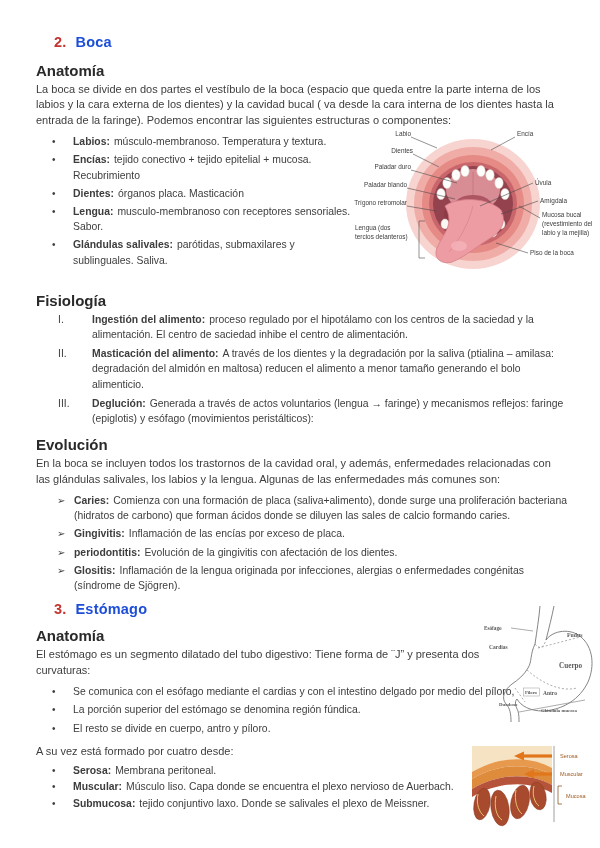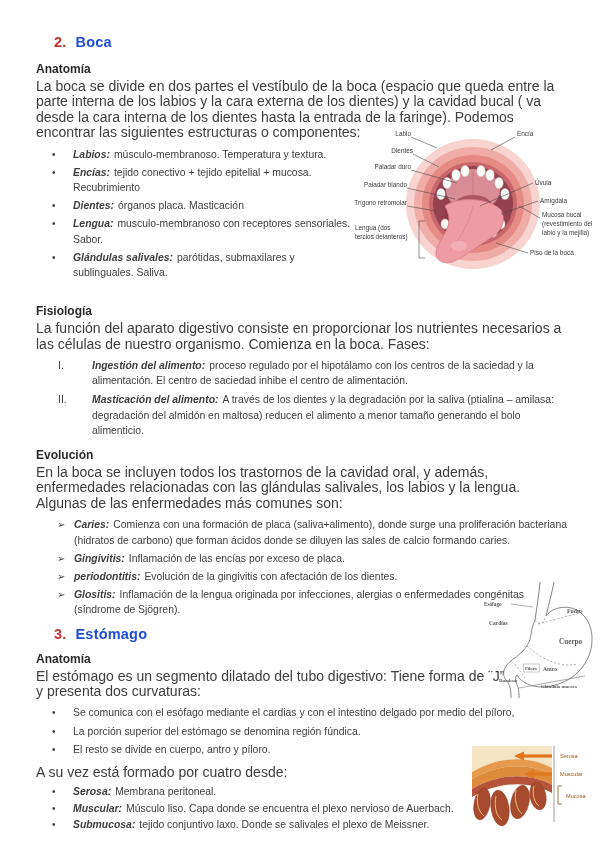--- a/index.html
+++ b/index.html
@@ -4,41 +4,41 @@
 <style>
   html,body{margin:0;padding:0;background:#e9e9e9;}
   .page{position:relative;width:600px;height:848px;background:#ffffff;margin:0 auto;
         font-family:"Liberation Sans",sans-serif;color:#3d3d3d;overflow:hidden;}
   .content{padding:34px 33px 0 36px;}
   h1.sec{display:flex;gap:9px;align-items:baseline;font-size:14.5px;font-weight:bold;
          margin:0 0 12px;padding-left:18px;letter-spacing:.2px;}
   h1.sec .num{color:#c23530;}
   h1.sec .ttl{color:#1d4ed8;}
   h1.sec.second{margin-top:5px;margin-bottom:10px;}
-  h3.sub{font-size:12px;color:#2a2a2a;margin:0 0 3px;font-weight:bold;}
+  h3.sub{font-size:15px;color:#2a2a2a;margin:0 0 3px;font-weight:bold;}
   h3.sub.mt{margin-top:24px;}
-  p.body{font-size:14px;line-height:15.4px;margin:0 0 6px;}
-  .term{font-weight:bold;font-style:italic;margin-right:4px;}
+  p.body{font-size:11px;line-height:15.4px;margin:0 0 6px;}
+  .term{font-weight:bold;margin-right:4px;}
   ul.blt,ol.roman,ul.arrow{list-style:none;margin:3px 0 8px;padding:0;}
   ul.blt{margin-left:16px;}
   ul.blt li{display:grid;grid-template-columns:21px 1fr;font-size:10.4px;line-height:15.2px;margin:0 0 3px;}
   ul.blt li .mk{font-size:10px;}
   ul.blt.narrow{width:302px;}
   ul.blt.stomach{width:492px;}
   ol.roman{margin-left:22px;margin-bottom:10px;}
   ol.roman li{display:grid;grid-template-columns:34px 1fr;font-size:10.4px;line-height:15.2px;margin:0 0 4px;}
   ul.arrow{margin-left:21px;}
   ul.arrow li{display:grid;grid-template-columns:17px 1fr;font-size:10.4px;line-height:15.2px;margin:0 0 3px;}
   ul.arrow li .mk{font-size:10px;line-height:15.2px;}
   p.narrow{max-width:470px;}
   p.capas-intro{margin:8px 0 4px;}
   ul.blt.capas li{margin:0 0 1px;}
   .fig{position:absolute;}
   .fig-mouth{left:333px;top:126px;width:264px;height:162px;}
-  .fig-stomach{left:483px;top:580px;width:117px;height:122px;}
+  .fig-stomach{left:483px;top:604px;width:117px;height:122px;}
   .fig-histo{left:466px;top:742px;width:134px;height:92px;}
   .fig svg{display:block;width:100%;height:100%;}
   .fig svg text{font-family:"Liberation Sans",sans-serif;fill:#3b3b3b;}
   .fig-stomach svg text{font-family:"Liberation Serif",serif;font-weight:bold;fill:#5a5a5a;}
   .fig-histo svg text{fill:#9c5a20;}
 </style>
 </head>
 <body>
 
 <div class="page">
@@ -74,34 +74,37 @@
           <span class="txt"><span class="term">Lengua:</span><span>musculo-membranoso con receptores sensoriales. Sabor.</span></span>
         </li>
 
         <li>
           <span class="mk">•</span>
           <span class="txt"><span class="term">Glándulas salivales:</span><span>parótidas, submaxilares y sublinguales. Saliva.</span></span>
         </li>
       </ul>
 
     <h3 class="sub mt">Fisiología</h3>
-    <p class="body">La función del aparato digestivo consiste en proporcionar los nutrientes necesarios a las células de nuestro organismo. Comienza en la boca. Fases:</p>
 
     <ol class="roman">
 
         <li>
           <span class="mk">I.</span>
           <span class="txt"><span class="term">Ingestión del alimento:</span><span>proceso regulado por el hipotálamo con los centros de la saciedad y la alimentación. El centro de saciedad inhibe el centro de alimentación.</span></span>
         </li>
 
         <li>
           <span class="mk">II.</span>
           <span class="txt"><span class="term">Masticación del alimento:</span><span>A través de los dientes y la degradación por la saliva (ptialina – amilasa: degradación del almidón en maltosa) reducen el alimento a menor tamaño generando el bolo alimenticio.</span></span>
         </li>
 
+        <li>
+          <span class="mk">III.</span>
+          <span class="txt"><span class="term">Deglución:</span><span>Generada a través de actos voluntarios (lengua → faringe) y mecanismos reflejos: faringe (epiglotis) y esófago (movimientos peristálticos):</span></span>
+        </li>
       </ol>
 
     <h3 class="sub">Evolución</h3>
     <p class="body">En la boca se incluyen todos los trastornos de la cavidad oral, y además, enfermedades relacionadas con las glándulas salivales, los labios y la lengua. Algunas de las enfermedades más comunes son:</p>
 
     <ul class="arrow">
 
         <li>
           <span class="mk">➢</span>
           <span class="txt"><span class="term">Caries:</span><span>Comienza con una formación de placa (saliva+alimento), donde surge una proliferación bacteriana (hidratos de carbono) que forman ácidos donde se diluyen las sales de calcio formando caries.</span></span>

